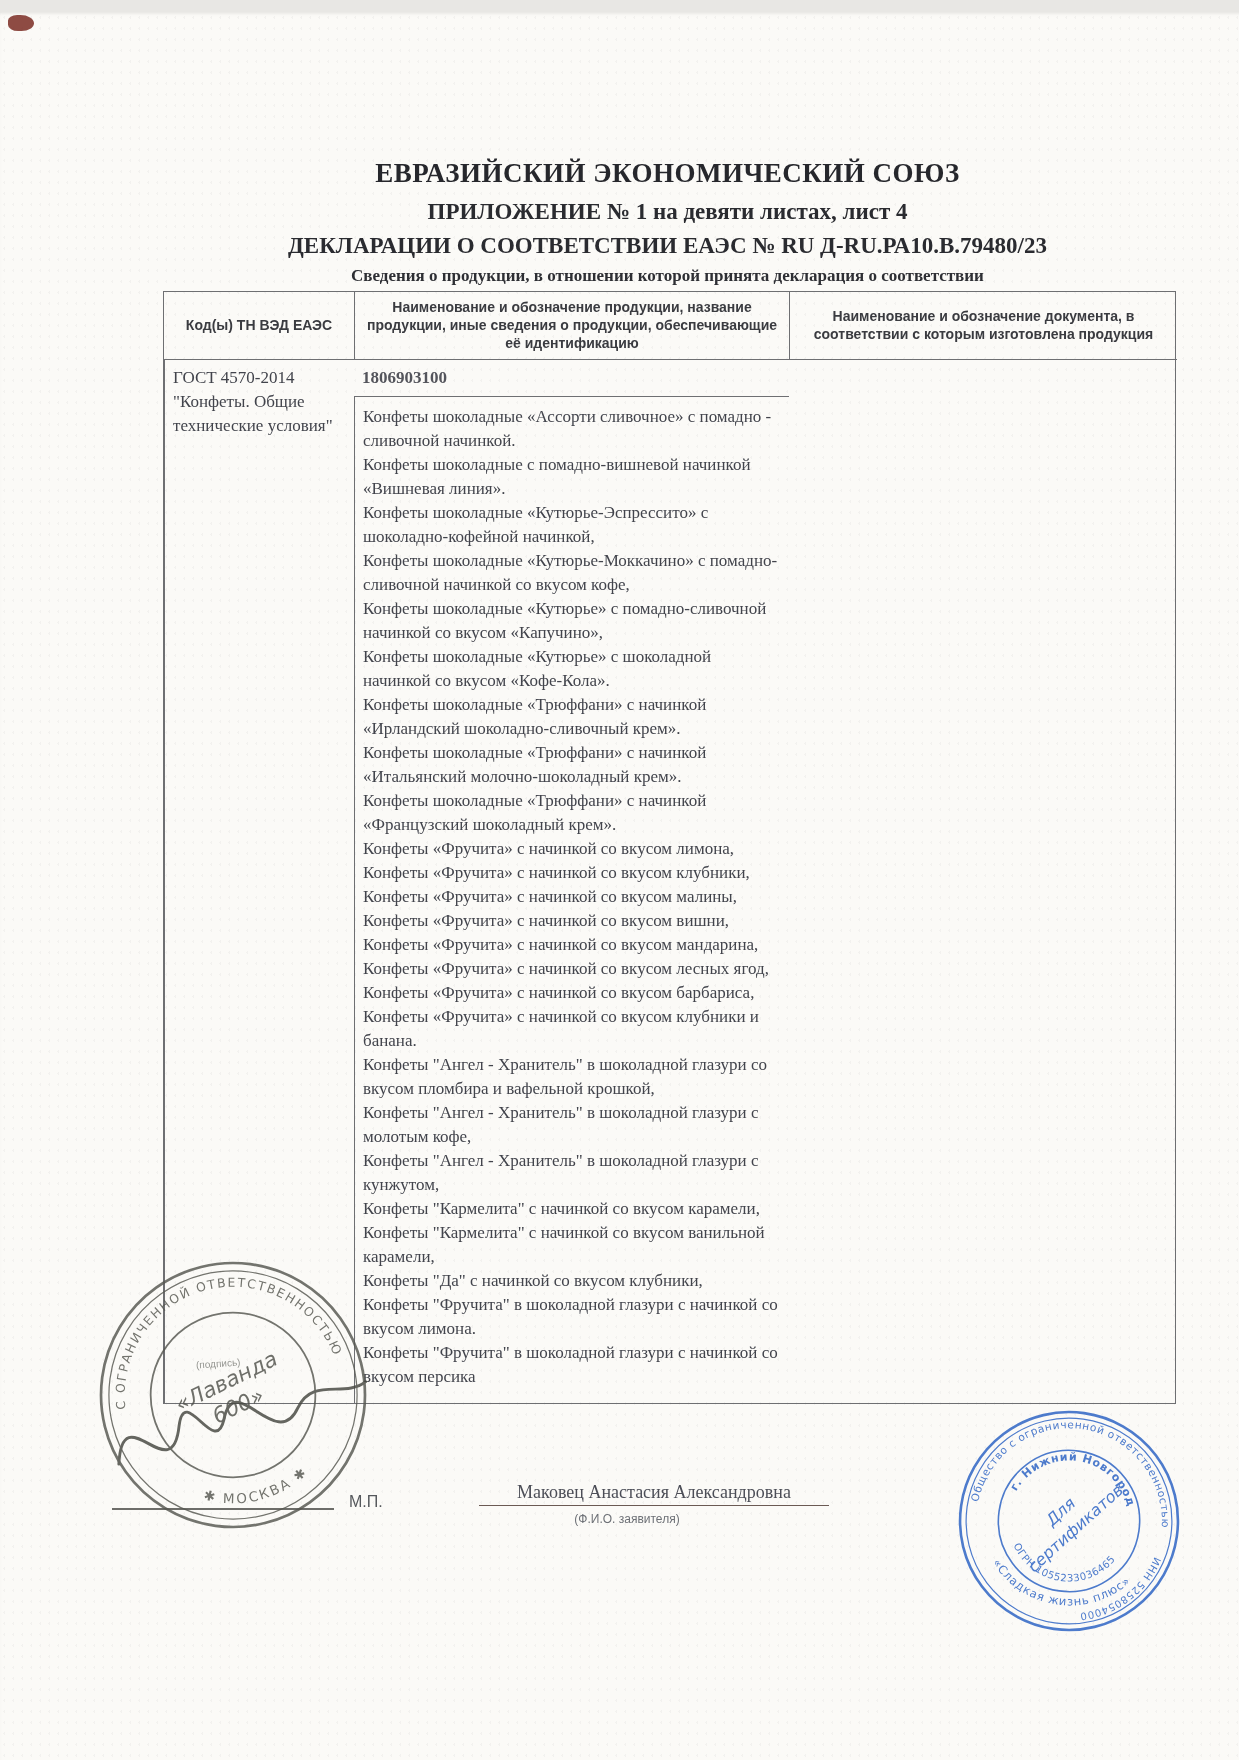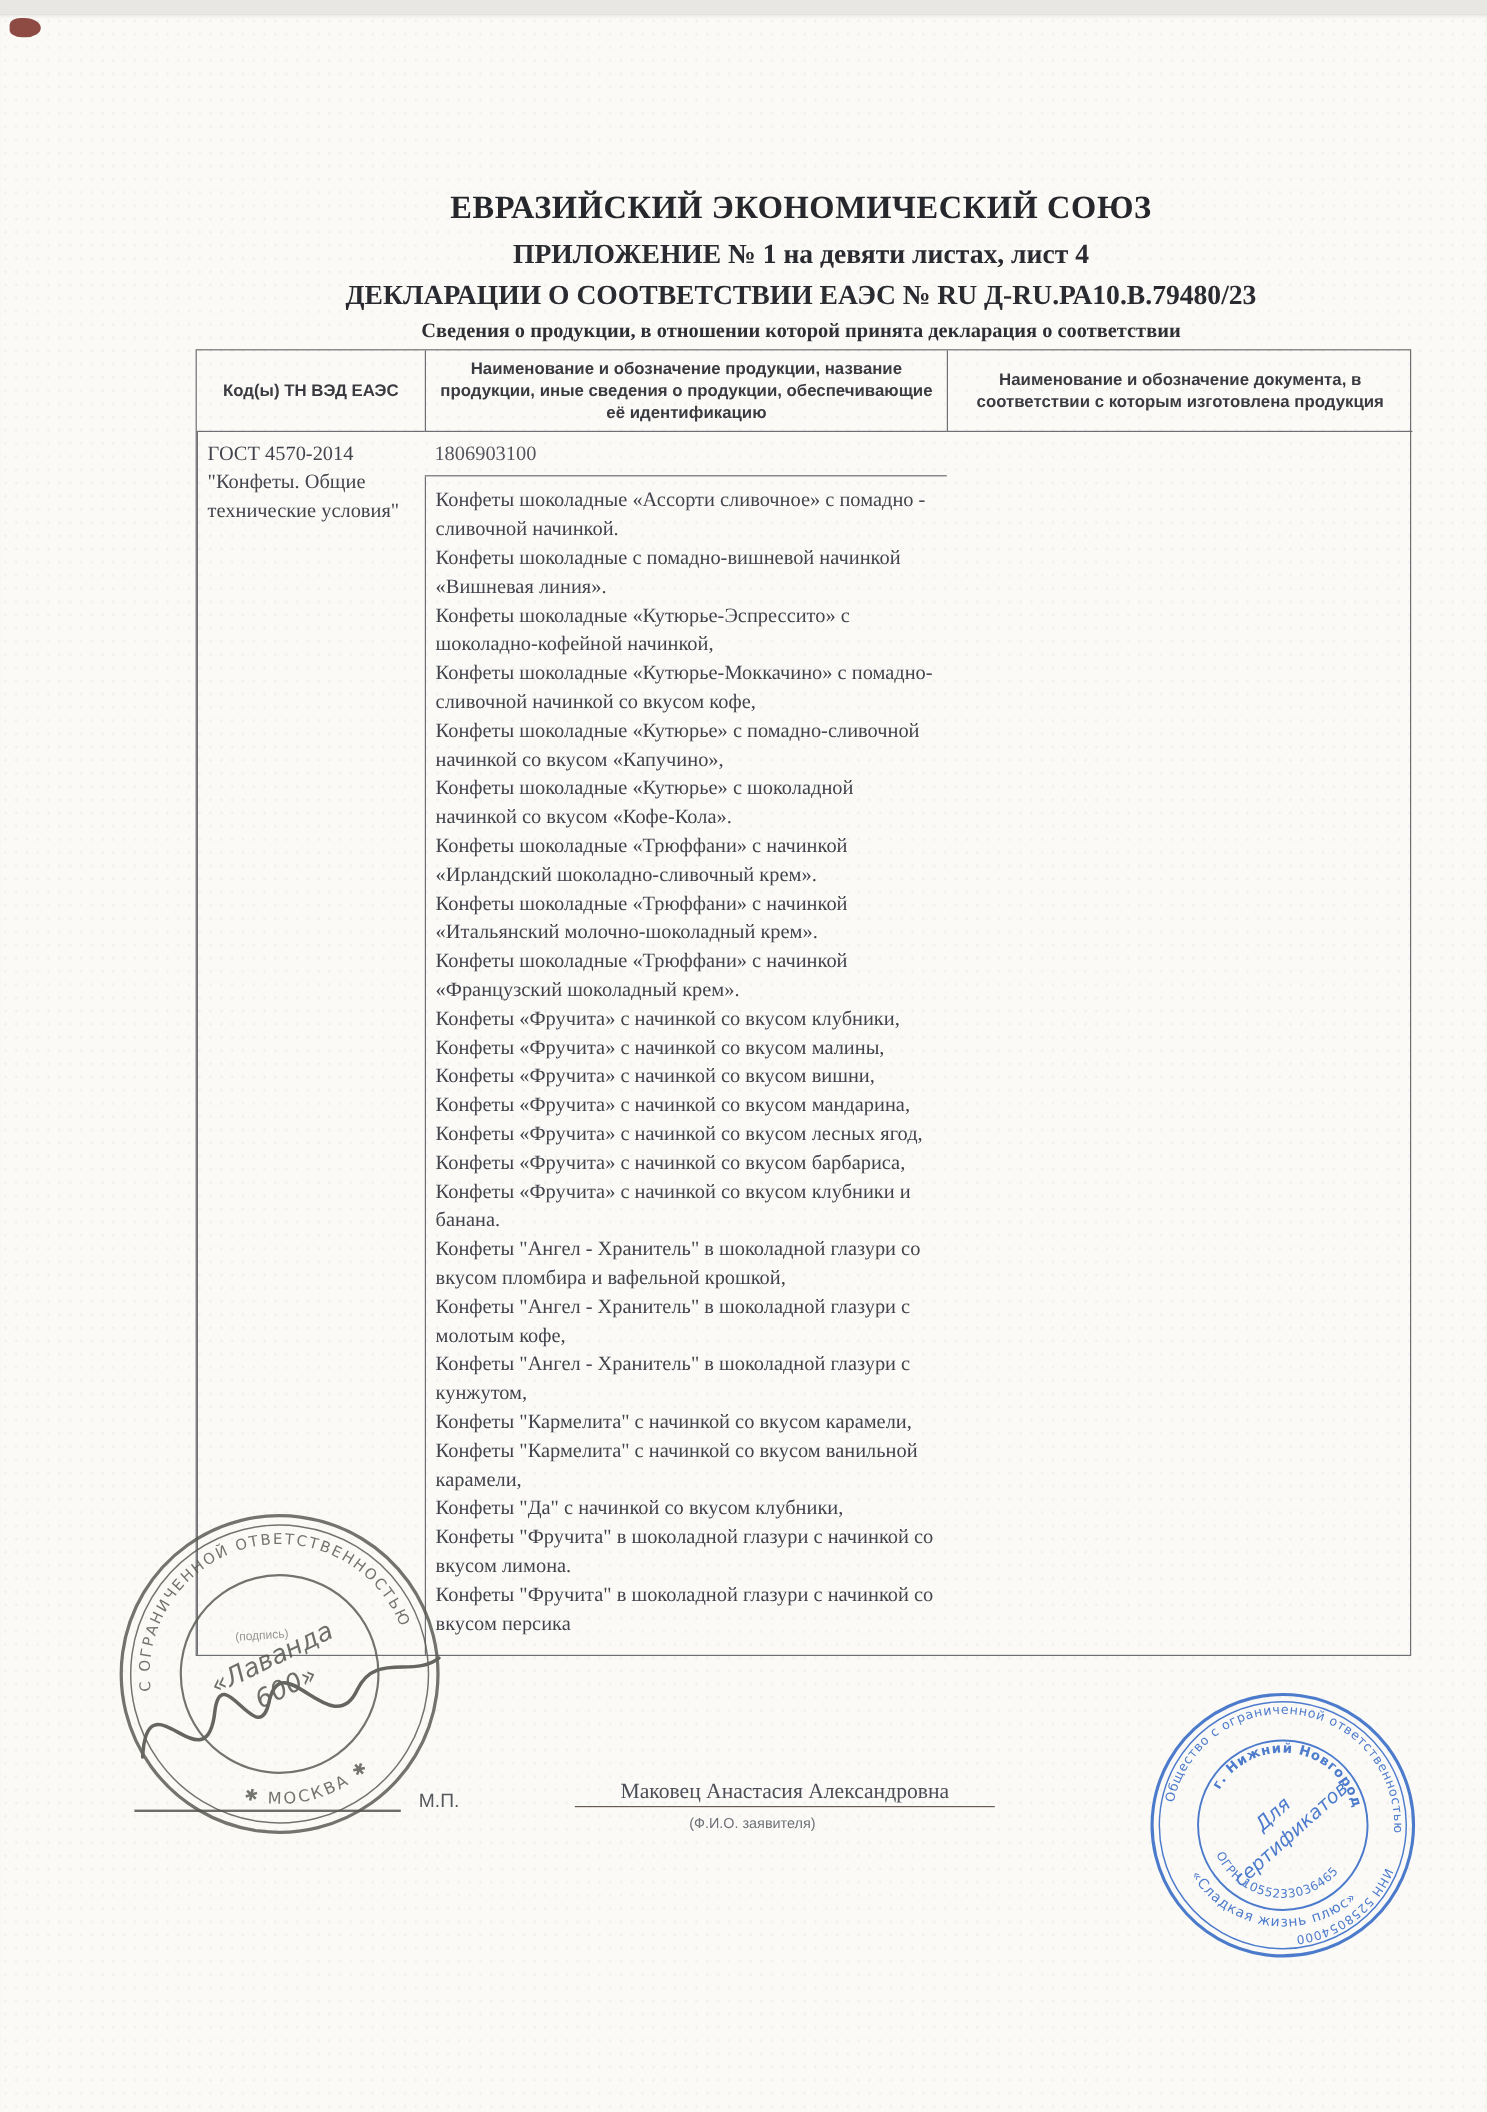--- a/index.html
+++ b/index.html
@@ -34,21 +34,21 @@
   .cell { box-sizing:border-box; padding:6px 8px; }
   .hdr {
     font-family:"Liberation Sans", sans-serif; font-weight:bold;
     font-size:14px; line-height:1.3; text-align:center; color:#3a3b40;
     border-bottom:1.4px solid #6e6f72;
     display:flex; align-items:center; justify-content:center;
   }
   .c-sep { border-left:1.4px solid #6e6f72; }
   .body-txt { font-size:17px; line-height:24px; color:#42444c; }
   .r-div { border-bottom:1.4px solid #6e6f72; }   
-  .code-cell { color:#54555c; }
+  .code-cell { color:#54555c;font-weight:bold; }
   .gost-cell { grid-row:2 / span 2; }
   .list-cell { padding-top:8px; padding-bottom:14px; }
   .list-line { margin:0; }
 
   
   .sig-mp { position:absolute; left:349px; top:1481px;
     font-family:"Liberation Sans", sans-serif; font-size:16px; color:#55585c; }
   .sig-name {
     position:absolute; left:479px; top:1470px; width:350px; text-align:center;
     font-size:18px; color:#4c4e57; padding-bottom:2px;
@@ -99,20 +99,21 @@
     <div class="cell body-txt c-sep list-cell">
         <div class="list-line">Конфеты шоколадные «Ассорти сливочное» с помадно - сливочной начинкой.</div>
         <div class="list-line">Конфеты шоколадные с помадно-вишневой начинкой «Вишневая линия».</div>
         <div class="list-line">Конфеты шоколадные «Кутюрье-Эспрессито» с шоколадно-кофейной начинкой,</div>
         <div class="list-line">Конфеты шоколадные «Кутюрье-Моккачино» с помадно-сливочной начинкой со вкусом кофе,</div>
         <div class="list-line">Конфеты шоколадные «Кутюрье» с помадно-сливочной начинкой со вкусом «Капучино»,</div>
         <div class="list-line">Конфеты шоколадные «Кутюрье» с шоколадной начинкой со вкусом «Кофе-Кола».</div>
         <div class="list-line">Конфеты шоколадные «Трюффани» с начинкой «Ирландский шоколадно-сливочный крем».</div>
         <div class="list-line">Конфеты шоколадные «Трюффани» с начинкой «Итальянский молочно-шоколадный крем».</div>
         <div class="list-line">Конфеты шоколадные «Трюффани» с начинкой «Французский шоколадный крем».</div>
+        <div class="list-line">Конфеты «Фручита» с начинкой со вкусом лимона,</div>
         <div class="list-line">Конфеты «Фручита» с начинкой со вкусом клубники,</div>
         <div class="list-line">Конфеты «Фручита» с начинкой со вкусом малины,</div>
         <div class="list-line">Конфеты «Фручита» с начинкой со вкусом вишни,</div>
         <div class="list-line">Конфеты «Фручита» с начинкой со вкусом мандарина,</div>
         <div class="list-line">Конфеты «Фручита» с начинкой со вкусом лесных ягод,</div>
         <div class="list-line">Конфеты «Фручита» с начинкой со вкусом барбариса,</div>
         <div class="list-line">Конфеты «Фручита» с начинкой со вкусом клубники и банана.</div>
         <div class="list-line">Конфеты "Ангел - Хранитель" в шоколадной глазури со вкусом пломбира и вафельной крошкой,</div>
         <div class="list-line">Конфеты "Ангел - Хранитель" в шоколадной глазури с молотым кофе,</div>
         <div class="list-line">Конфеты "Ангел - Хранитель" в шоколадной глазури с кунжутом,</div>

